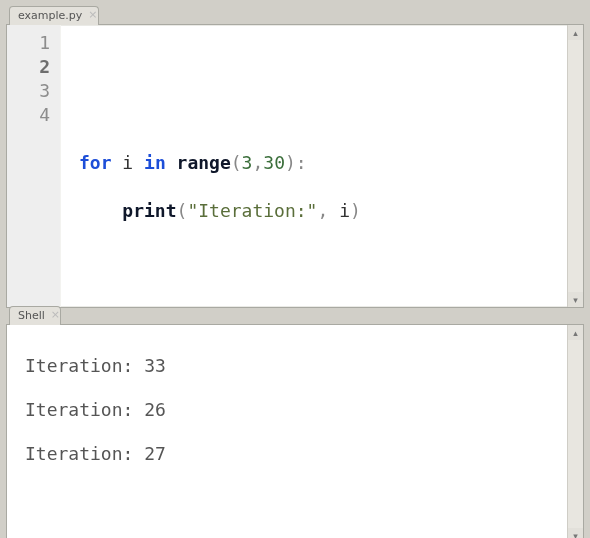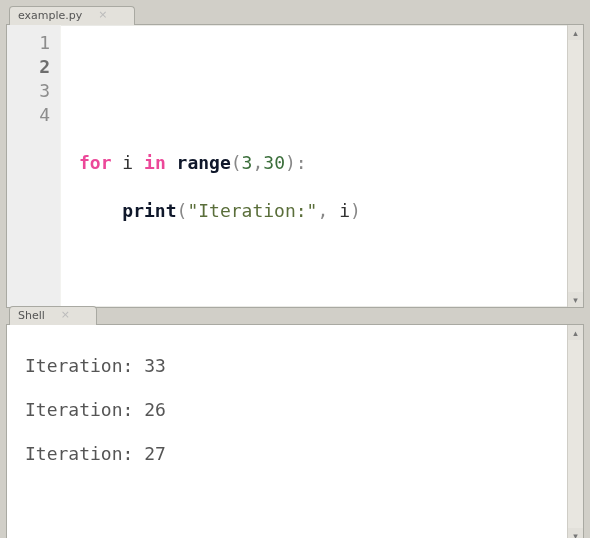--- a/index.html
+++ b/index.html
@@ -33,27 +33,27 @@
     left: 0;
     height: 20px;
     display: flex;
     align-items: flex-end;
   }
   .tab {
     background: #e3e1db;
     border: 1px solid #a9a9a2;
     border-bottom: none;
     border-radius: 4px 4px 0 0;
-    padding: 2px 26px 3px 8px;
+    padding: 2px 0 3px 8px;
     font-size: 11px;
     color: #555;
     margin-left: 2px;
     display: flex;
     align-items: flex-start;
-    gap: 16px;
+    gap: 6px;
     position: relative;
     z-index: 2;
   }
   .tab .close {
     color: #bbb;
     font-size: 11px;
     line-height: 1;
   }
   
   .content {
@@ -80,21 +80,21 @@
     flex: 1;
     padding: 6px 0 0 18px;
     font-family: "DejaVu Sans Mono", Consolas, monospace;
     font-size: 18px;
     line-height: 24px;
     color: #333;
     white-space: pre;
     position: relative;
   }
   
-  .kw  { color: #ec4899; font-weight: bold; }
+  .kw  { color: #1d4ed8; font-weight: bold; }
   .kw2 { color: #0f172a; font-weight: bold; }
   .var { color: #333; }
   .num { color: #3a6e3a; }
   .str { color: #5a6e3a; }
   .par { color: #888; }
 
   
   .shell-content {
     position: absolute;
     inset: 0;

